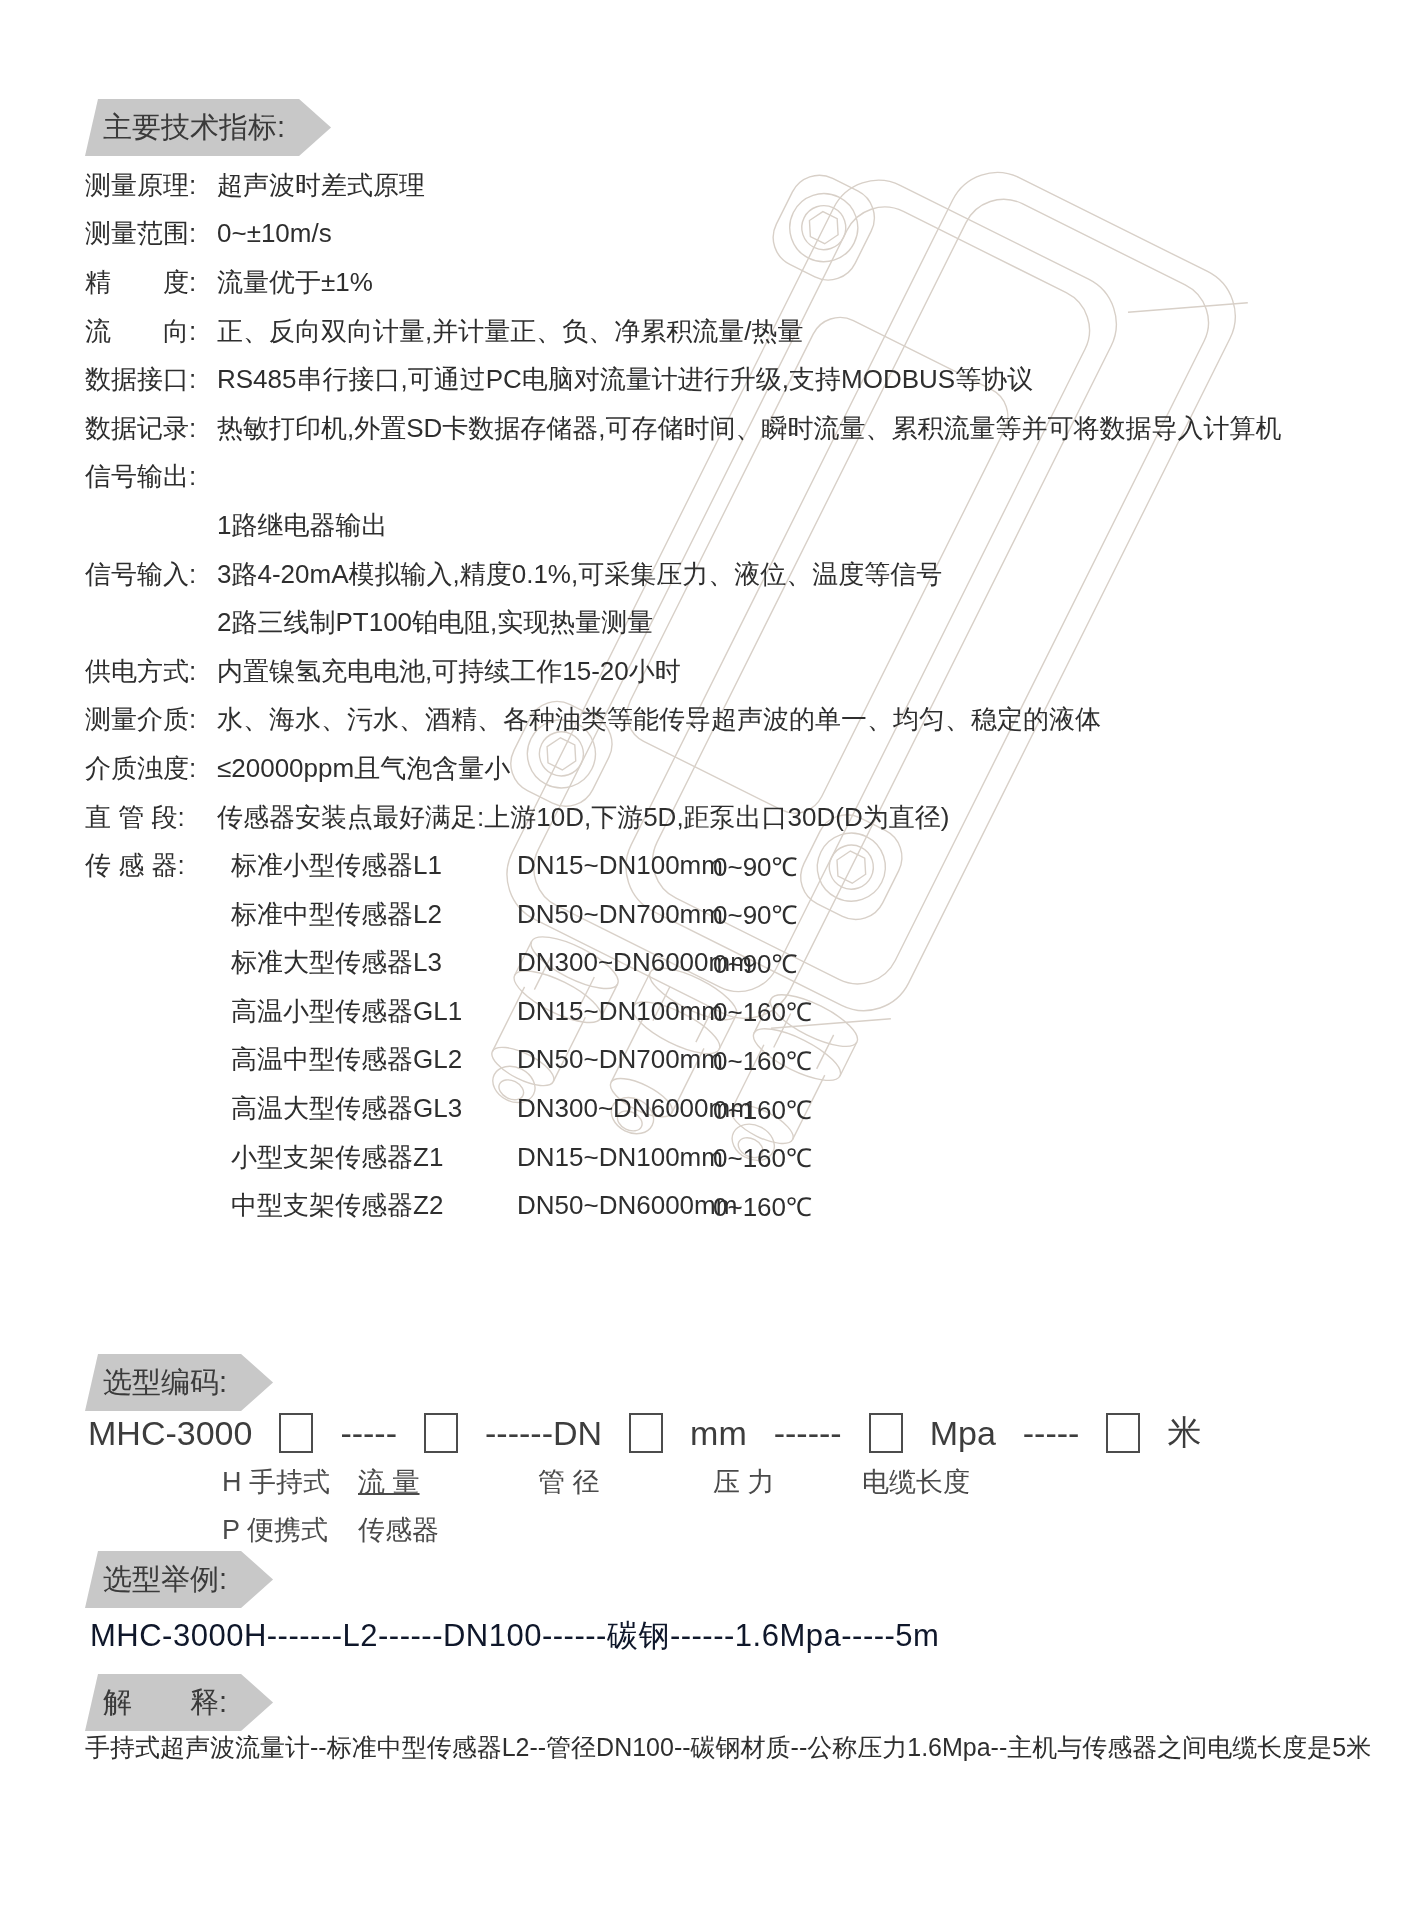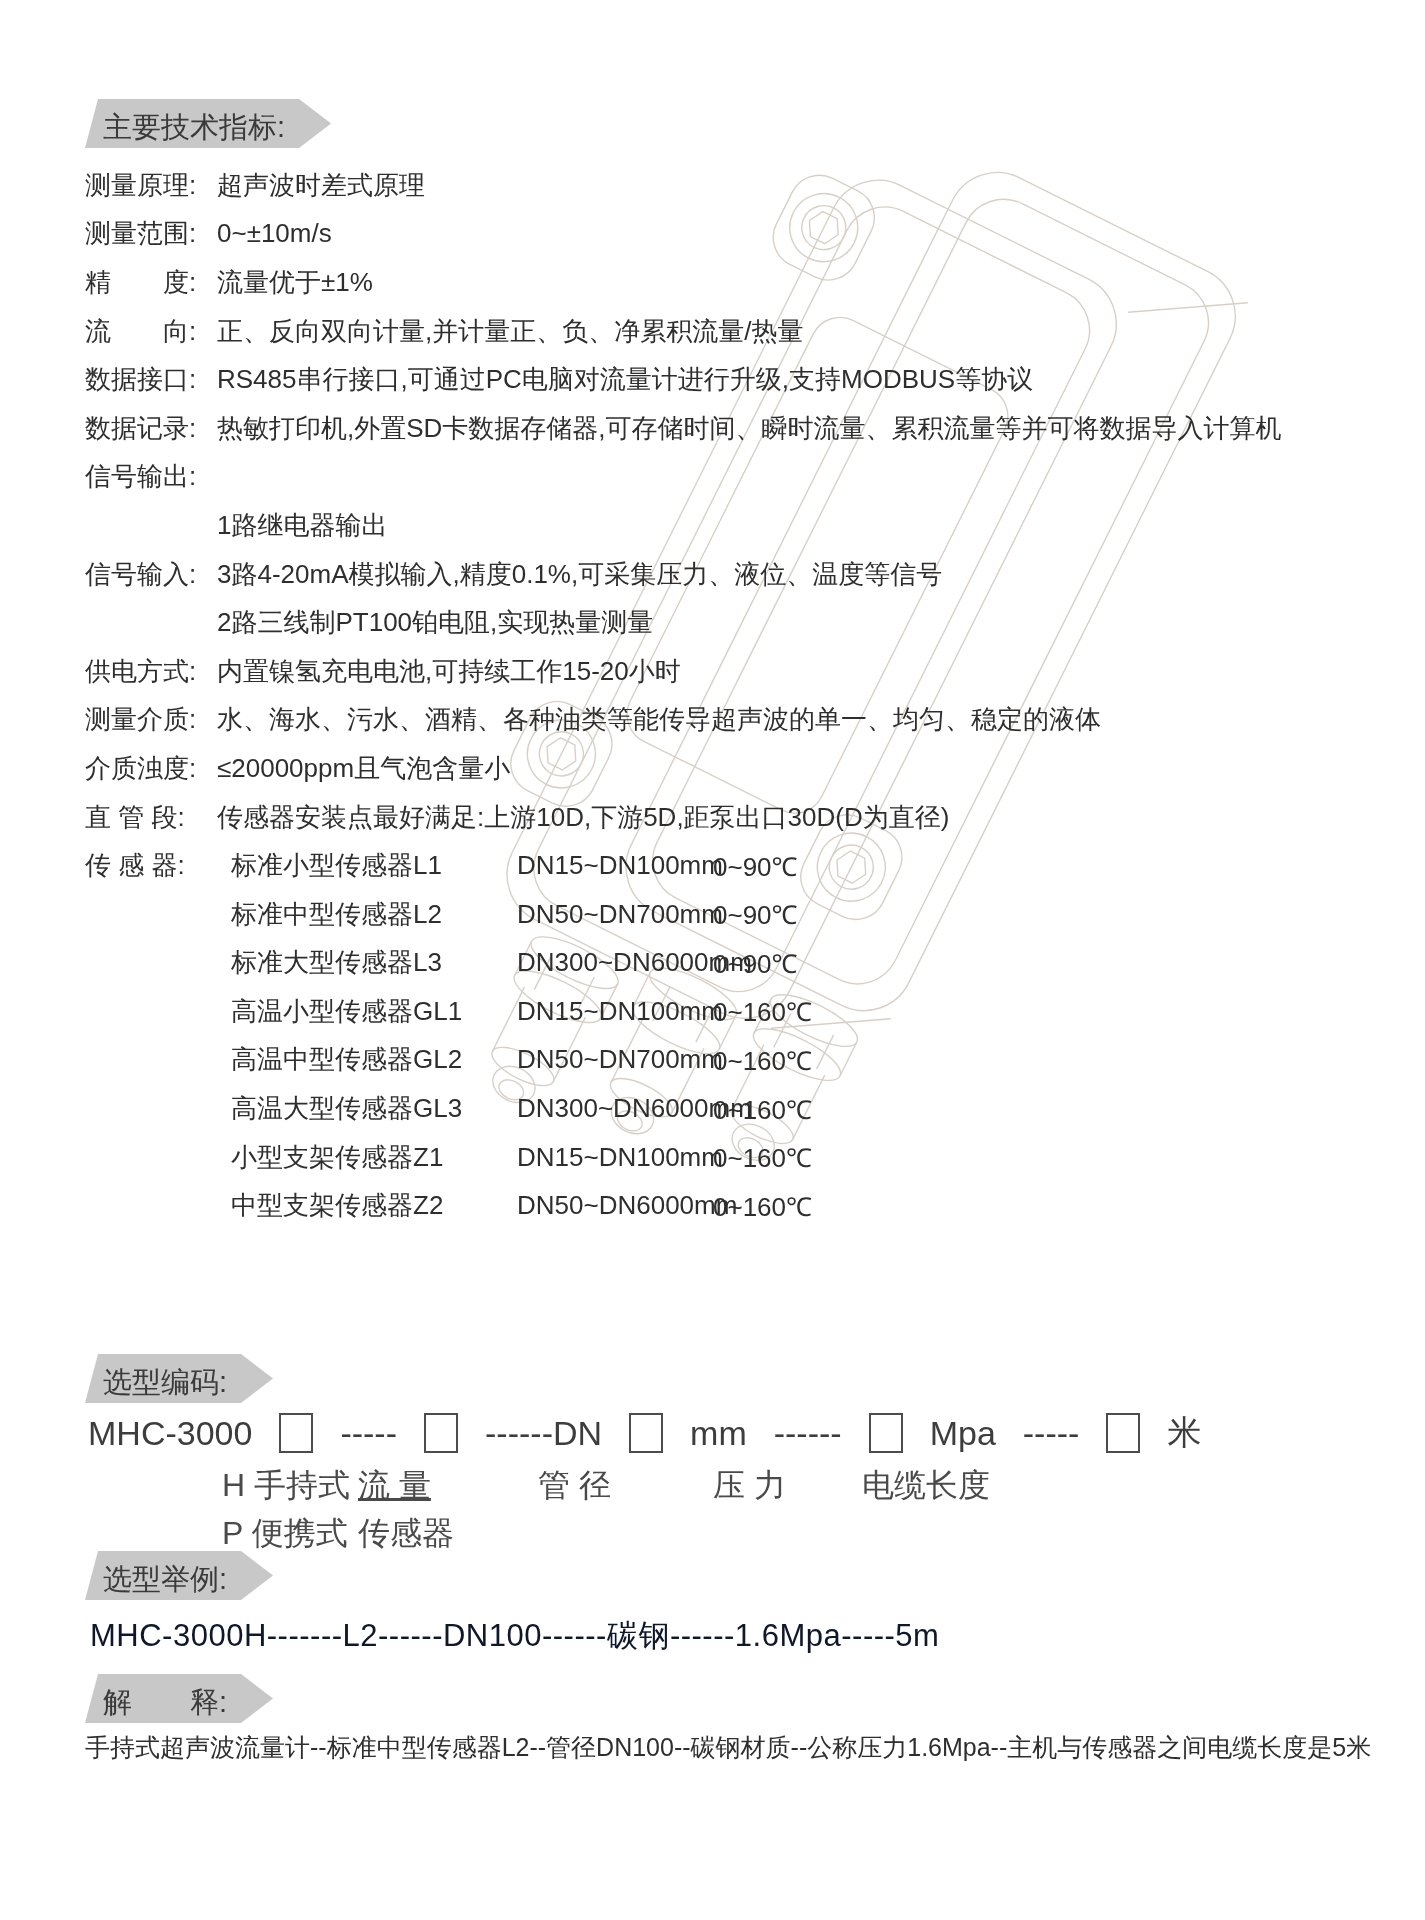--- a/index.html
+++ b/index.html
@@ -3,41 +3,41 @@
 <meta charset="utf-8">
 <style>
   html,body{margin:0;padding:0;background:#ffffff;}
   .page{
     position:relative;width:1425px;height:1920px;background:#ffffff;overflow:hidden;
     font-family:"Liberation Sans",sans-serif;color:#2e2e2e;
   }
   .bg-art{position:absolute;left:415px;top:135px;pointer-events:none;}
   .banner{
     position:absolute;left:85px;background:#c8c8c8;color:#3a3a3a;
-    font-size:29px;line-height:1;padding:14px 46px 6px 18px;white-space:pre;
+    font-size:29px;line-height:1;padding:14px 46px 14px 18px;white-space:pre;
     clip-path:polygon(13px 0,calc(100% - 32px) 0,100% 50%,calc(100% - 32px) 100%,0 100%);
     z-index:2;
   }
   #banner-specs{top:99px;}
   #banner-coding{top:1354px;}
   #banner-example{top:1551px;}
   #banner-explain{top:1674px;}
   .specs{position:absolute;left:85px;top:161px;width:1310px;z-index:2;}
   .srow{height:48.6px;display:flex;align-items:center;font-size:26px;color:#2e2e2e;white-space:pre;}
   .lbl{width:132px;flex:none;}
   .sname{width:196px;flex:none;text-align:right;}
   .scode{width:104px;flex:none;}
   .sdn{width:196px;flex:none;}
   .stemp{flex:none;}
   .codeline{
     position:absolute;left:88px;top:1410px;display:flex;align-items:center;gap:27px;
     font-size:34px;color:#3d3d3d;z-index:2;white-space:pre;
   }
   .cbox{width:30px;height:36px;border:2px solid #4c4c4c;flex:none;background:#fff;}
-  .clabel{position:absolute;font-size:32px;color:#4a4a4a;white-space:pre;z-index:2;}
+  .clabel{position:absolute;font-size:27px;color:#4a4a4a;white-space:pre;z-index:2;}
   #cl-h{left:222px;top:1464px;}
   #cl-flow{left:358px;top:1464px;text-decoration:underline;}
   #cl-pipe{left:538px;top:1464px;}
   #cl-press{left:713px;top:1464px;}
   #cl-cable{left:862px;top:1464px;}
   #cl-p{left:222px;top:1512px;}
   #cl-sensor{left:358px;top:1512px;}
   .example{position:absolute;left:90px;top:1615px;font-size:31px;color:#0f172a;letter-spacing:.5px;z-index:2;white-space:pre;}
   .explain{position:absolute;left:85px;top:1731px;font-size:25px;color:#2e2e2e;width:1335px;z-index:2;white-space:pre;}
 </style>

